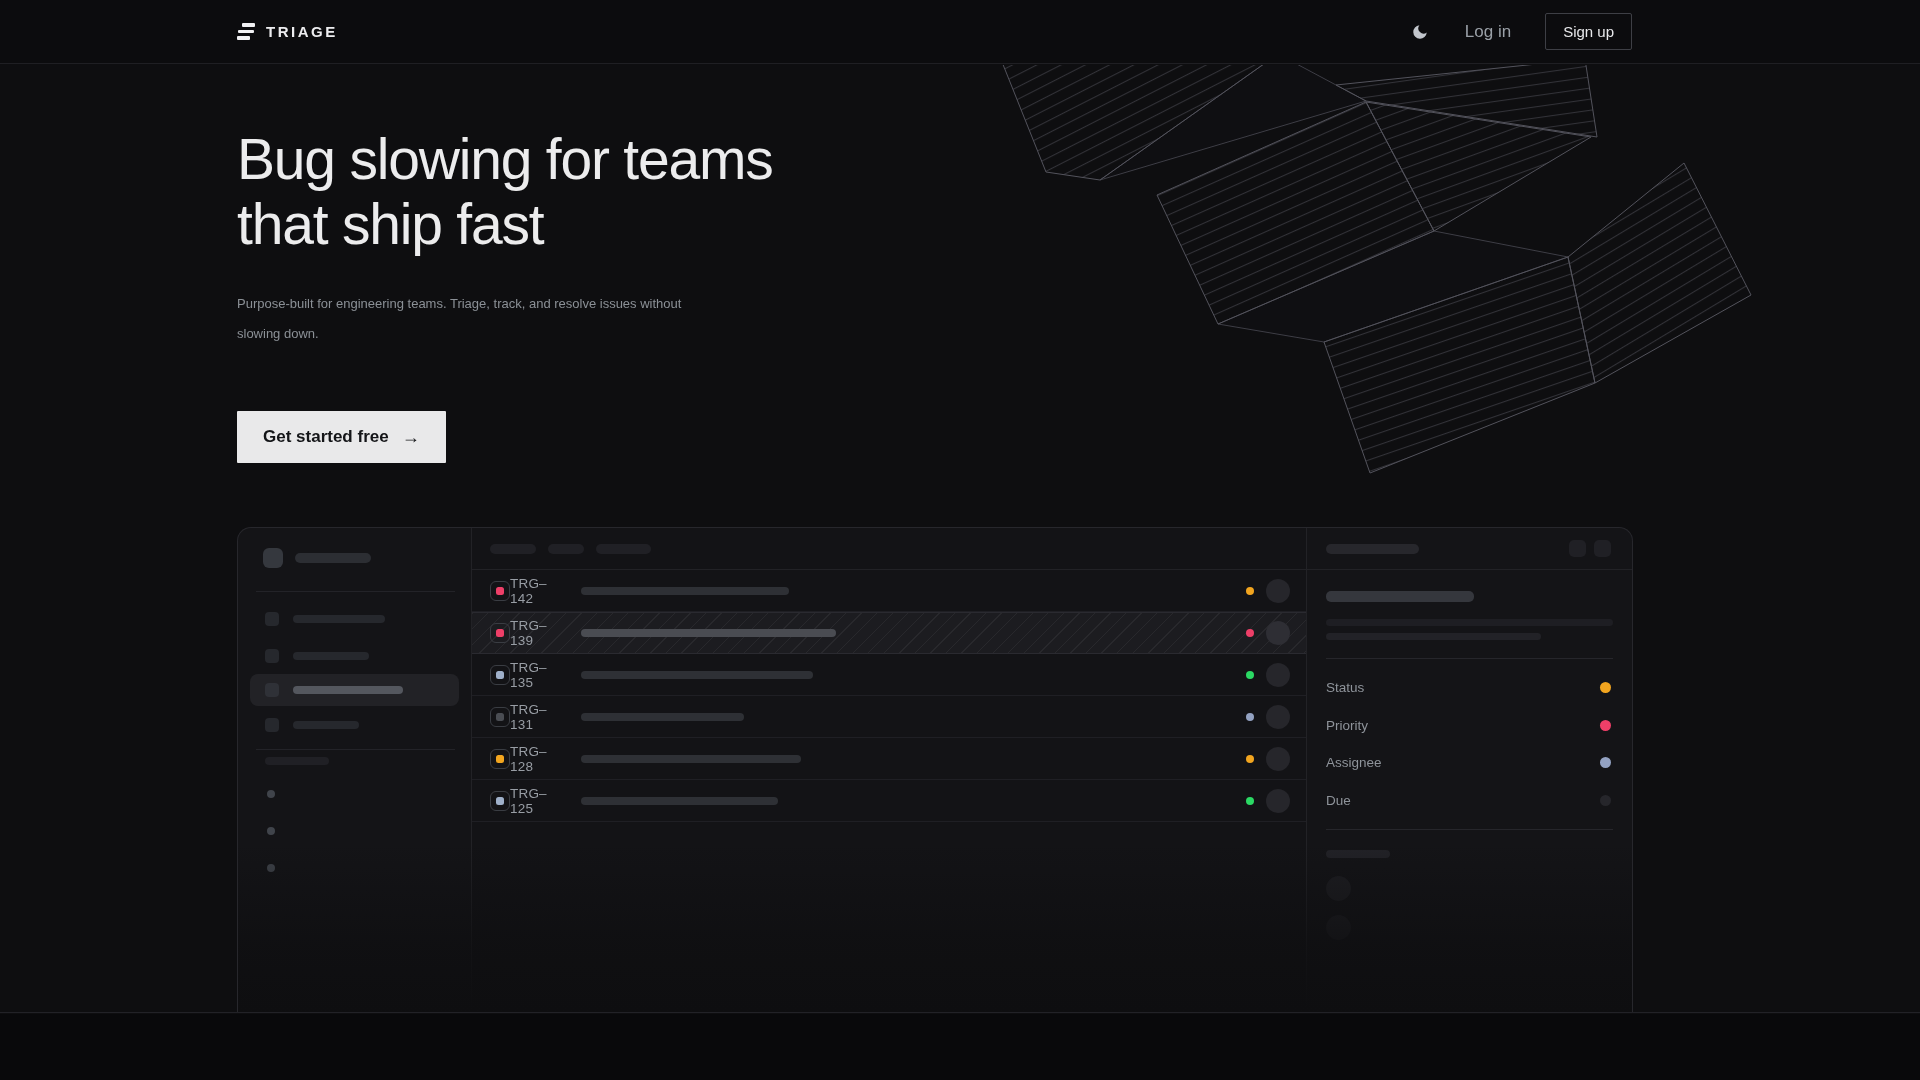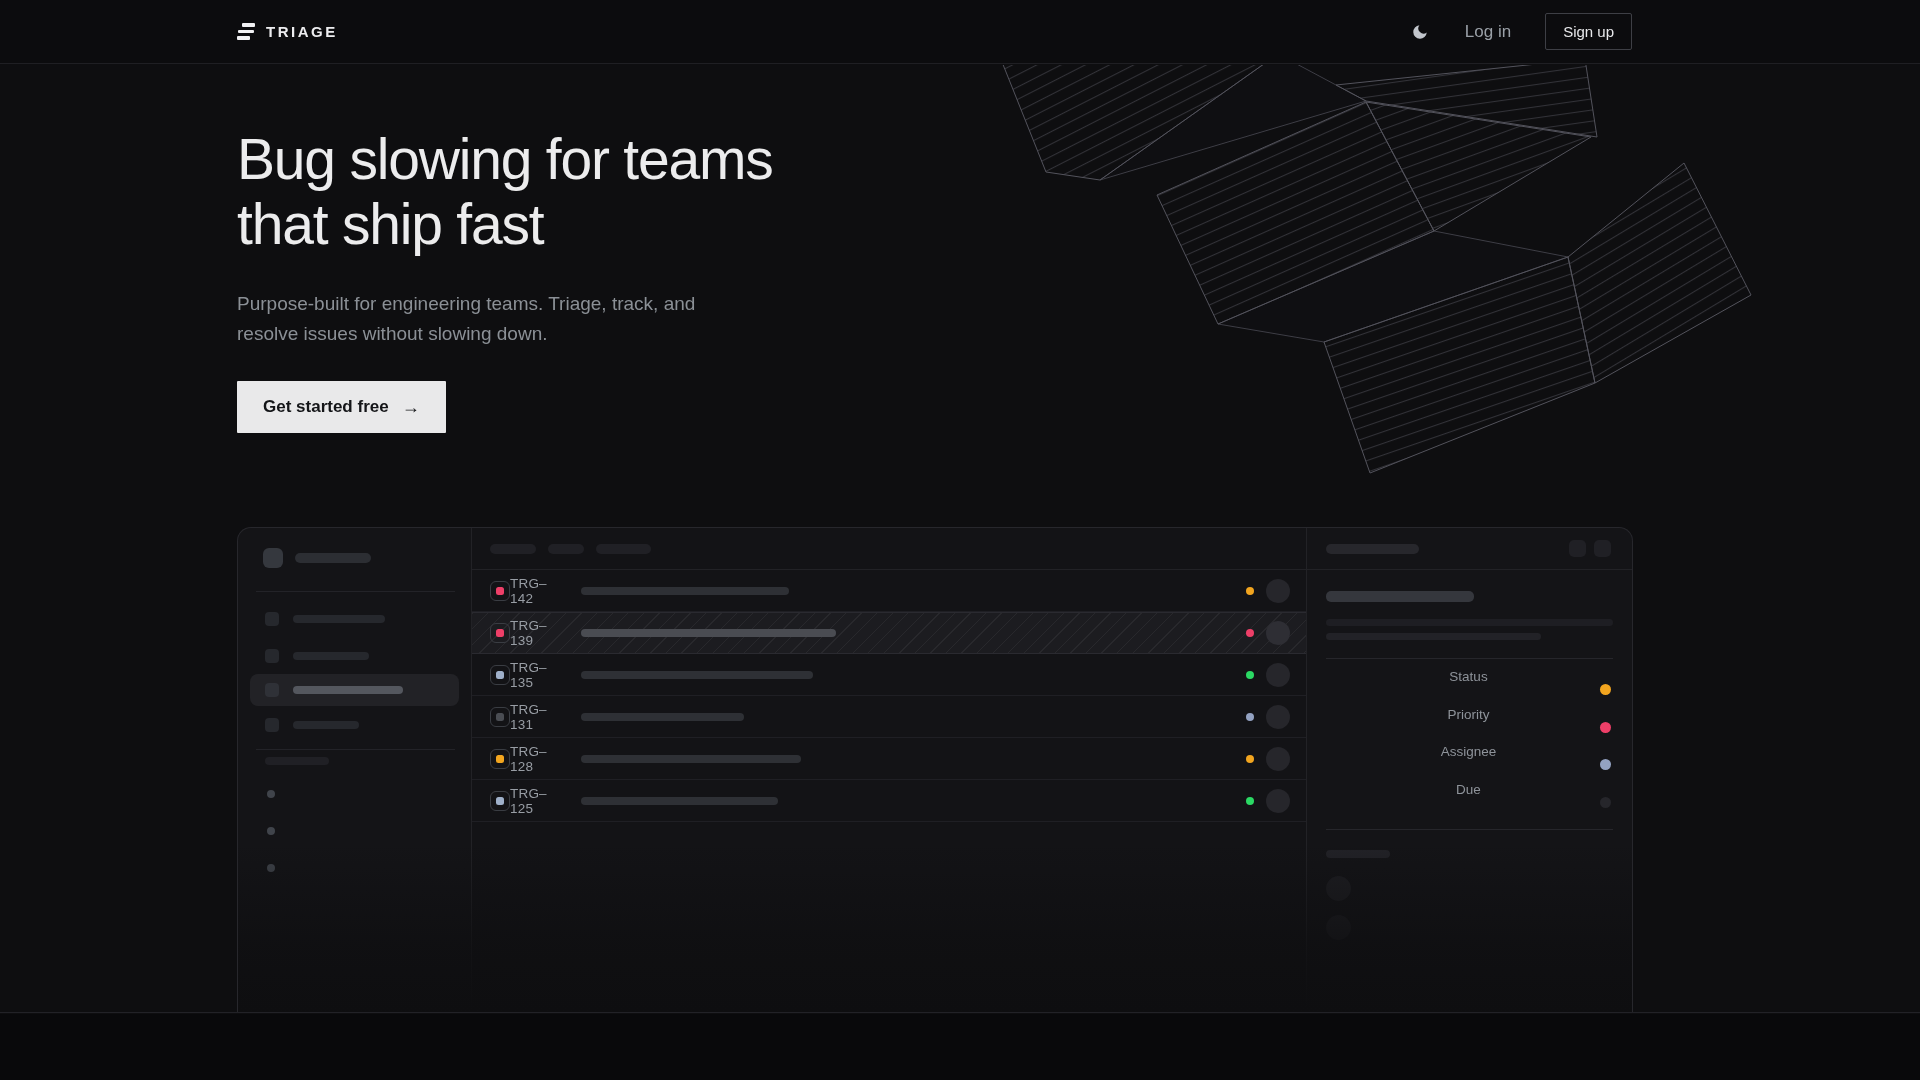--- a/index.html
+++ b/index.html
@@ -30,23 +30,23 @@
   .login { font-size:17px; color:#9aa0a7; cursor:pointer; }
   .signup {
     font-size:15px; color:#e8e9eb; border:1px solid #3e3f45; background:transparent;
     padding:9px 17px; border-radius:2px; cursor:pointer; font-family:inherit;
   }
 
   
   .hero { position:absolute; left:0; top:65px; width:1920px; height:948px; overflow:hidden; border-bottom:1px solid #222227; background:#0e0e10; }
   .deco { position:absolute; left:980px; top:-25px; width:820px; height:470px; z-index:0; }
   .hero-title { position:absolute; left:237px; top:62px; font-size:57px; line-height:65px; font-weight:500; letter-spacing:-1.2px; color:#ececed; z-index:2; }
-  .hero-sub { position:absolute; left:237px; top:224px; width:470px; font-size:19px; line-height:30px; color:#8b9096; z-index:2; }
+  .hero-sub { position:absolute; left:237px; top:224px; width:470px; font-size:13px; line-height:30px; color:#8b9096; z-index:2; }
   .cta {
-    position:absolute; left:237px; top:316px; height:52px; padding:16px 26px;
+    position:absolute; left:237px; top:346px; height:52px; padding:16px 26px;
     background:#e9e9ea; color:#141518; border:none; border-radius:1px;
     font-family:inherit; font-size:17px; font-weight:bold;
     display:inline-flex; align-items:center; gap:13px; cursor:pointer; z-index:2;
   }
   .cta .arr { font-size:18px; font-weight:normal; }
 
   
   .card {
     position:absolute; left:237px; top:462px; width:1396px; height:486px;
     background:#141417; border:1px solid #27272c; border-bottom:none;
@@ -93,21 +93,21 @@
   
   .pnl { width:326px; border-left:1px solid #222226; position:relative; flex:none; }
   .pnl-head { height:42px; border-bottom:1px solid #222226; display:flex; align-items:center; padding:0 21px 0 19px; }
   .pnl-head .skel { width:93px; height:10px; background:#27272c; }
   .pnl-sq { width:17px; height:17px; border-radius:5px; background:#202025; margin-left:8px; }
   .pnl-title { position:absolute; left:19px; top:63px; width:148px; height:11px; border-radius:5px; background:#35373d; }
   .pnl-d1 { position:absolute; left:19px; top:91px; width:287px; height:7px; border-radius:4px; background:#1e1e23; }
   .pnl-d2 { position:absolute; left:19px; top:105px; width:215px; height:7px; border-radius:4px; background:#222227; }
   .pnl-div { position:absolute; left:19px; right:19px; height:1px; background:#26262b; }
   .pnl-fields { position:absolute; left:19px; right:21px; top:141px; }
-  .pfield { height:37.5px; display:flex; align-items:center;flex-direction:column; }
+  .pfield { height:37.5px; display:flex; align-items:center; }
   .pfield .plabel { font-size:13.5px; color:#8e939a; }
   .pfield .pdot { margin-left:auto; width:11px; height:11px; border-radius:50%; }
   .pnl-sec { position:absolute; left:19px; top:322px; width:64px; height:8px; border-radius:4px; background:#222227; }
   .pnl-av { position:absolute; left:19px; width:25px; height:25px; border-radius:50%; background:#1e1e22; }
 
   .card-fade {
     position:absolute; left:0; right:0; bottom:0; height:170px; z-index:5; pointer-events:none;
     background:linear-gradient(180deg, rgba(14,14,16,0) 0%, rgba(14,14,16,0.75) 62%, #0e0e10 100%);
   }
 

